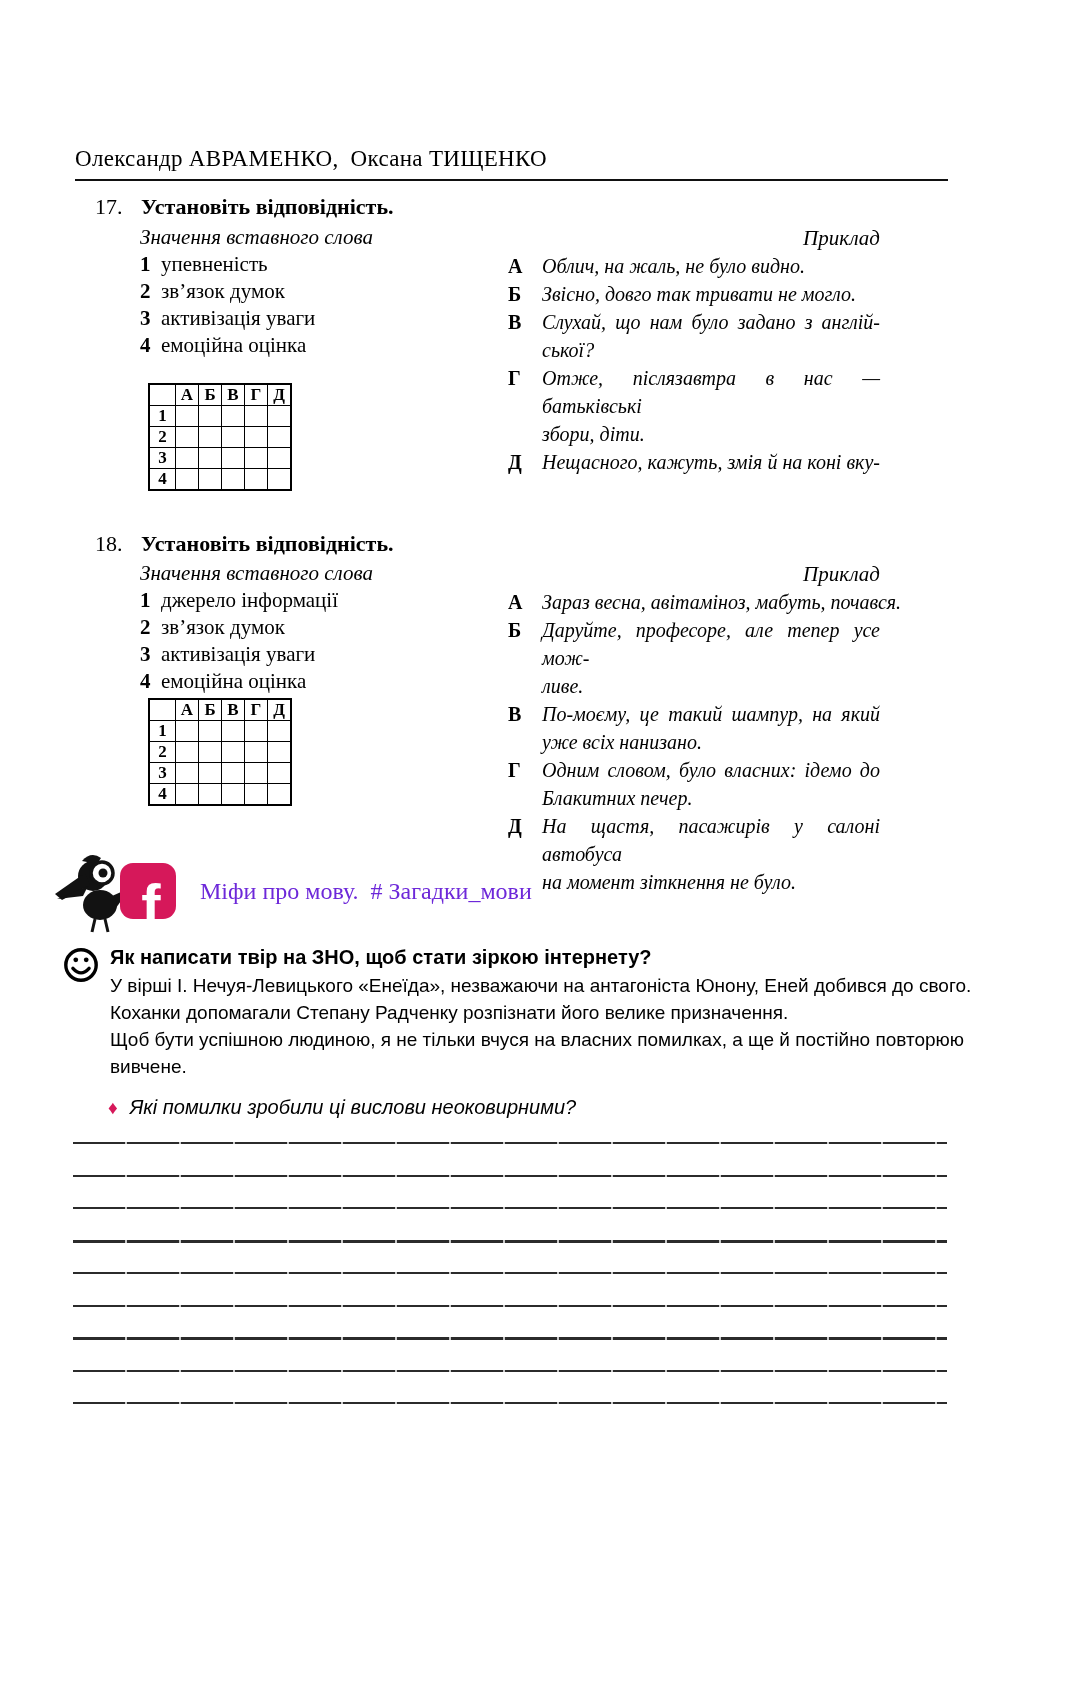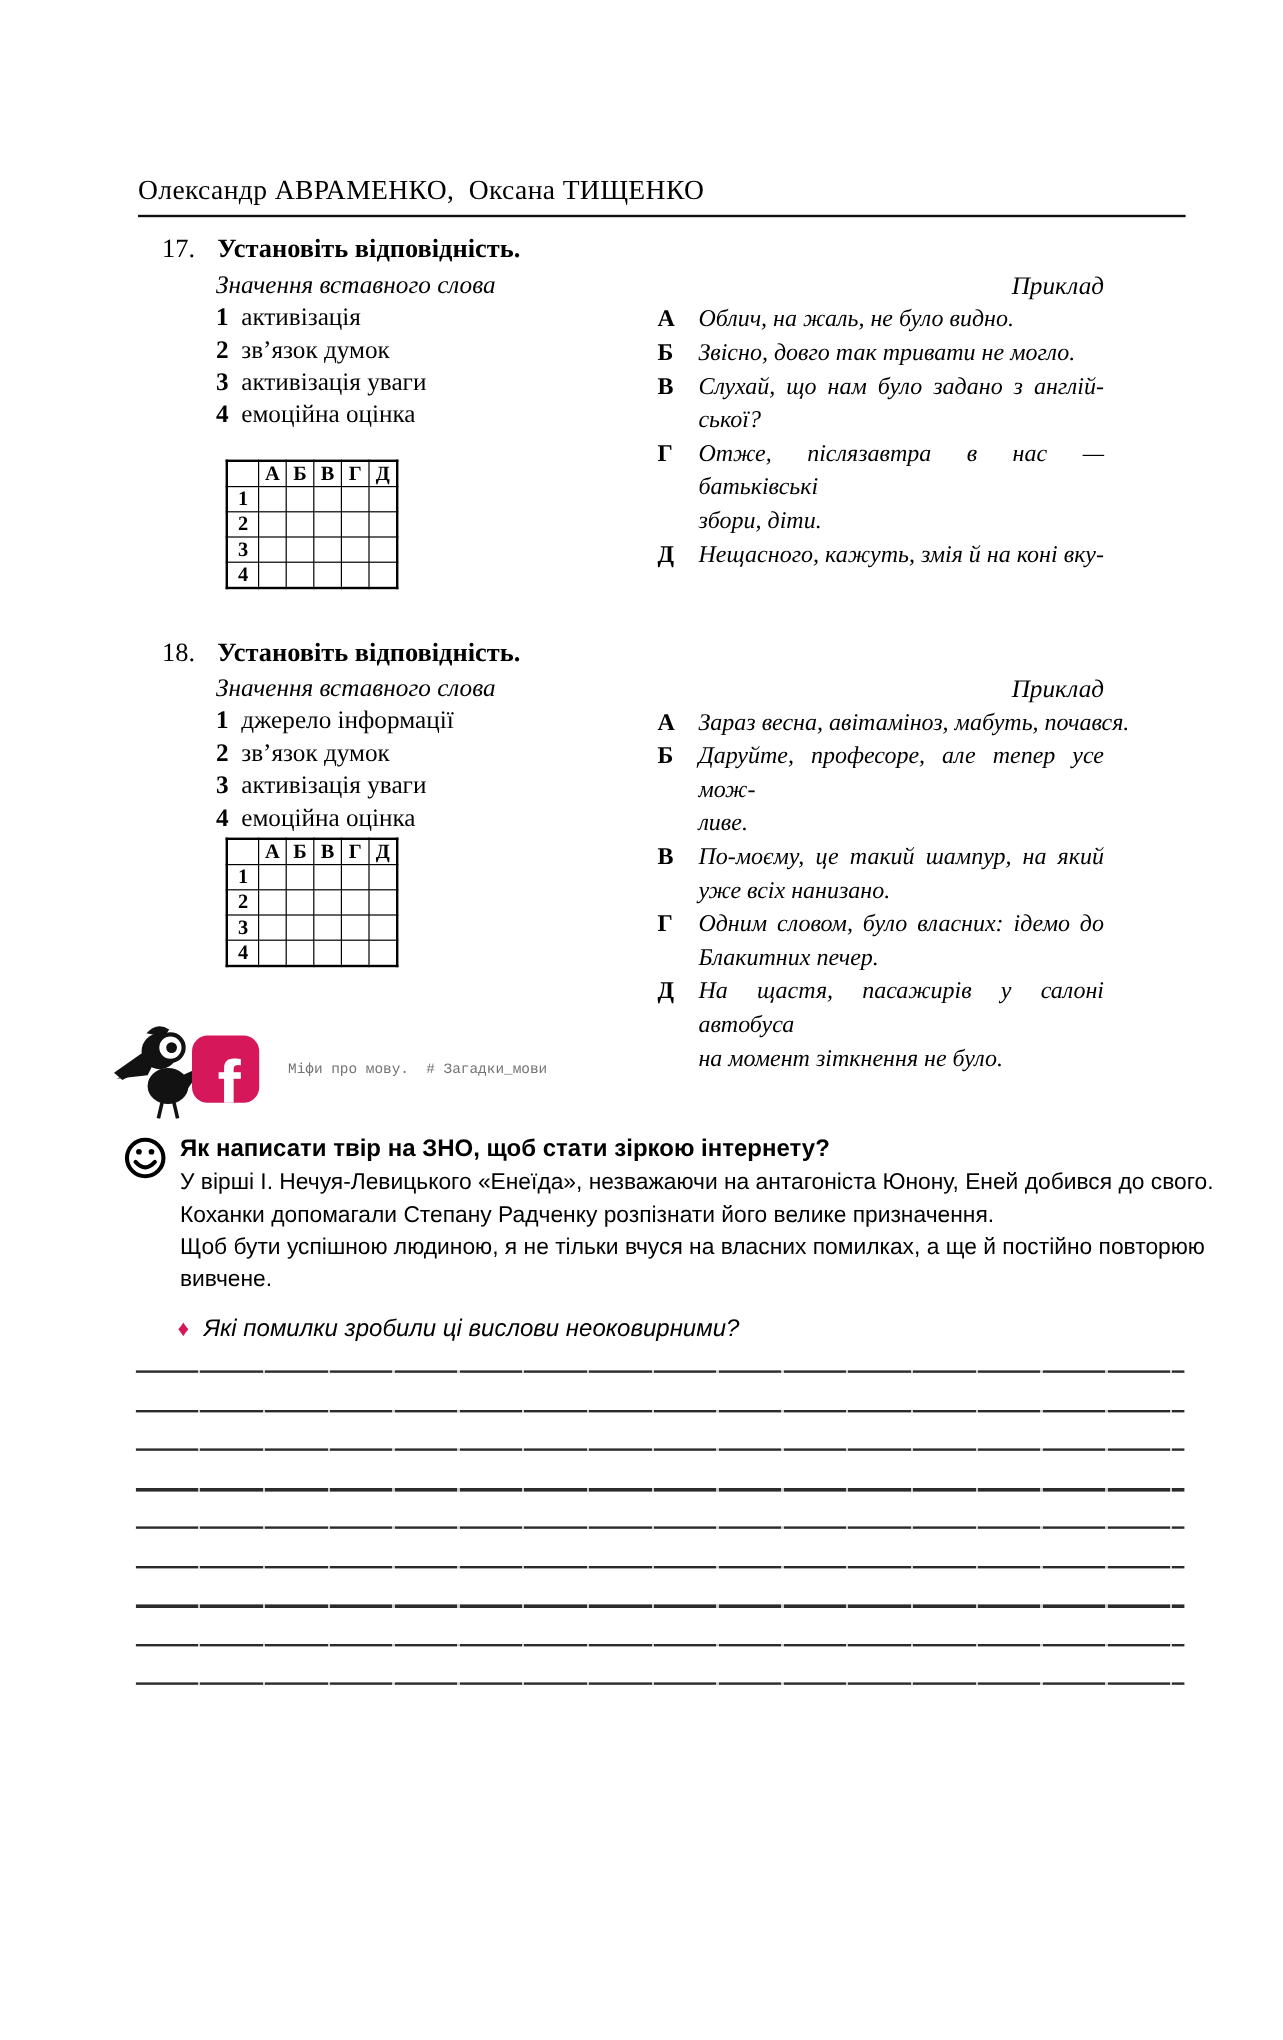--- a/index.html
+++ b/index.html
@@ -1,20 +1,20 @@
 <!DOCTYPE html>
 <html><head>
 <meta charset="utf-8">
 <style>
   html,body{margin:0;padding:0;background:#e8e8e8;}
   #page{
     position:relative;width:1069px;height:1700px;background:#ffffff;
     margin:0 auto;font-family:"Liberation Serif",serif;color:#000;overflow:hidden;
   }
-  .abs{position:absolute;margin-left:40px;}
+  .abs{position:absolute;}
   
   #authors{left:75px;top:146px;font-size:23px;white-space:pre;letter-spacing:.3px;}
   #header-rule{left:75px;top:179px;width:873px;height:2px;background:#111;}
   
   .qhead{font-size:22px;white-space:nowrap;}
   .qnum{display:inline-block;width:46px;}
   .qprompt{font-weight:bold;}
   .ltitle{font-style:italic;font-size:21px;line-height:27px;}
   .items{font-size:21px;}
   .item{line-height:27px;white-space:nowrap;}
@@ -29,22 +29,22 @@
   
   table.agrid{border-collapse:collapse;border:2.5px solid #000;background:#fff;}
   table.agrid td{border:1.5px solid #000;width:22px;height:20px;padding:0;
     text-align:center;font-weight:bold;font-size:17px;font-family:"Liberation Serif",serif;}
   table.agrid td.lab{width:25px;}
   
   #fb-square{left:120px;top:863px;width:56px;height:56px;border-radius:13px;
     display:flex;justify-content:center;align-items:flex-end;overflow:hidden;}
   #fb-square span{font-family:"Liberation Sans",sans-serif;font-weight:bold;
     font-size:58px;color:#fff;line-height:48px;transform:translate(3px,10px);}
-  #fb-label{left:200px;top:876px;font-family:Liberation Mono, monospace;
-    font-size:12px;line-height:30px;white-space:pre;color:#737373;}
+  #fb-label{left:200px;top:876px;font-family:Liberation Serif, serif;
+    font-size:24px;line-height:30px;white-space:pre;color:#6d28d9;}
   
   #tip-title{left:110px;top:944px;font-family:"Liberation Sans",sans-serif;
     font-weight:bold;font-size:20px;line-height:26px;white-space:nowrap;}
   #tip-body{left:110px;top:972px;width:880px;font-family:"Liberation Sans",sans-serif;
     font-size:19px;}
   #tip-body .tline{line-height:27px;white-space:nowrap;}
   
   #task{left:108px;top:1096px;font-family:"Liberation Sans",sans-serif;font-size:20px;
     font-style:italic;white-space:nowrap;}
   #task .diamond{font-style:normal;margin-right:12px;font-size:19px;}
@@ -62,21 +62,21 @@
   <div class="abs" id="authors">Олександр АВРАМЕНКО,  Оксана ТИЩЕНКО</div>
   <div class="abs" id="header-rule"></div>
 
   <div class="abs qhead" style="left:95px;top:194px;">
     <span class="qnum">17.</span><span class="qprompt">Установіть відповідність.</span>
   </div>
 
   <div class="abs" style="left:140px;top:224px;width:350px;">
     <div class="ltitle">Значення вставного слова</div>
     <div class="items">
-      <div class="item"><span class="inum">1</span><span>активізація</span></div>
+      <div class="item"><span class="inum">1</span><span>упевненість</span></div>
       <div class="item"><span class="inum">2</span><span>зв’язок думок</span></div>
       <div class="item"><span class="inum">3</span><span>активізація уваги</span></div>
       <div class="item"><span class="inum">4</span><span>емоційна оцінка</span></div>
     </div>
   </div>
 
   <div class="abs rcol" style="left:508px;top:224px;">
     <div class="rtitle">Приклад</div>
     <div class="opt">
       <span class="olet">А</span>

